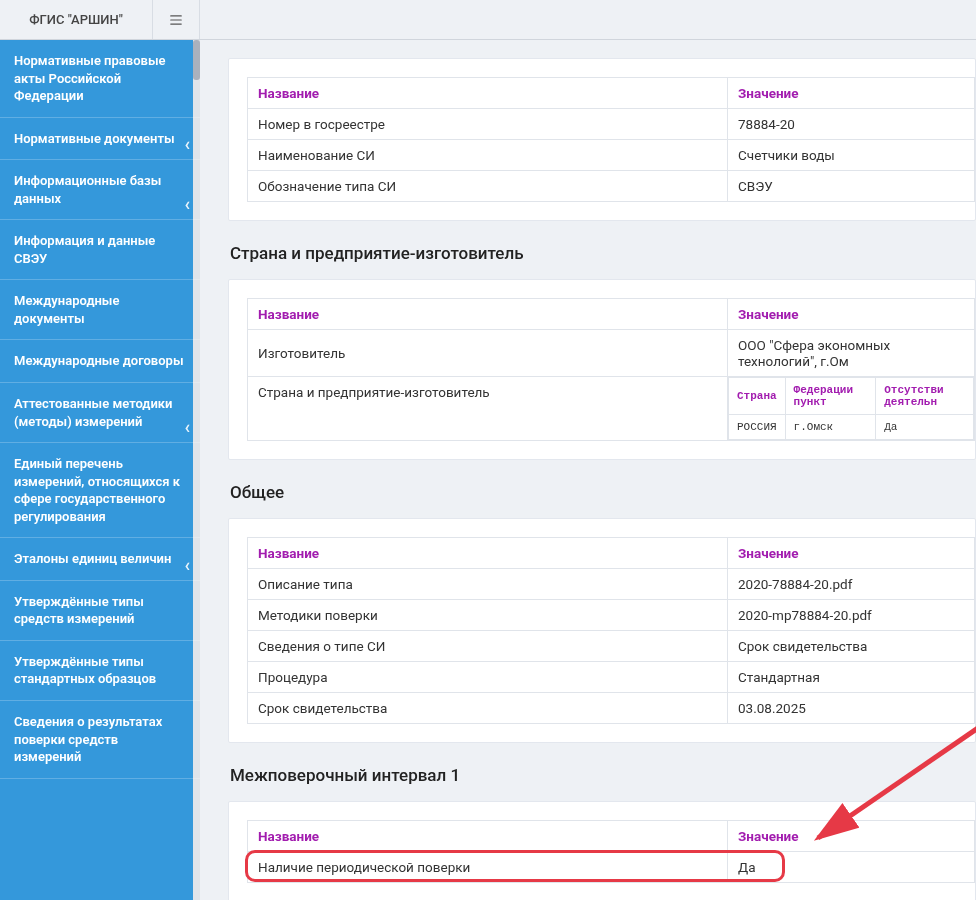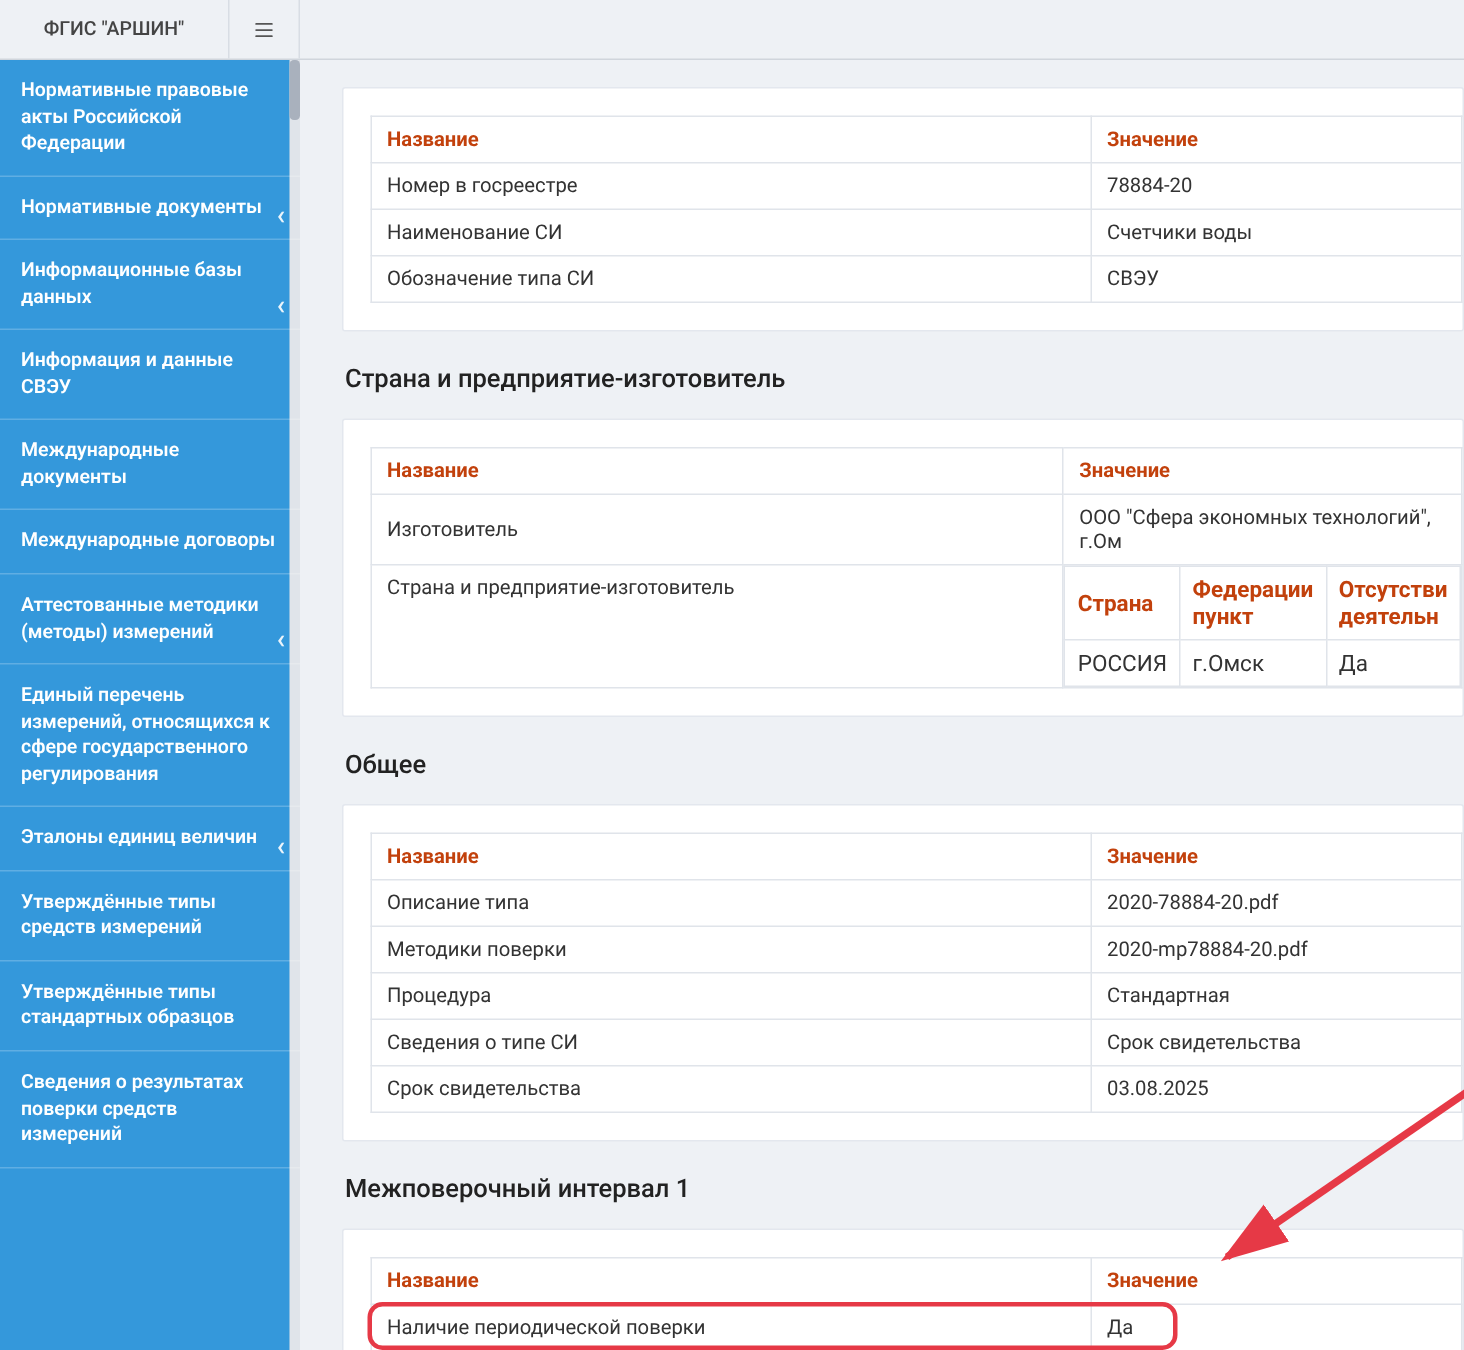--- a/index.html
+++ b/index.html
@@ -100,27 +100,28 @@
     border-collapse: collapse;
     font-size: 13.5px;
   }
   table.data th, table.data td {
     border: 1px solid #e0e4ea;
     padding: 7px 10px;
     text-align: left;
   }
   table.data th {
     font-weight: 700;
-    color: #c2410c;
+    color: #a21caf;
     background: #fff;
   }
   table.inner {
     width: 100%;
     border-collapse: collapse;
-    font-size: 15px;
+    font-size: 11px;
+    font-family: Liberation Mono, monospace;
   }
   table.inner th, table.inner td {
     border: 1px solid #e0e4ea;
     padding: 6px 8px;
     text-align: left;
   }
   .highlight-overlay {
     position: absolute;
     border: 3px solid #e63946;
     border-radius: 10px;
@@ -244,26 +245,26 @@
           <tbody id="tbody3">
               <tr>
                 <td>Описание типа</td>
                 <td>2020-78884-20.pdf</td>
               </tr>
               <tr>
                 <td>Методики поверки</td>
                 <td>2020-mp78884-20.pdf</td>
               </tr>
               <tr>
+                <td>Сведения о типе СИ</td>
+                <td>Срок свидетельства</td>
+              </tr>
+              <tr>
                 <td>Процедура</td>
                 <td>Стандартная</td>
-              </tr>
-              <tr>
-                <td>Сведения о типе СИ</td>
-                <td>Срок свидетельства</td>
               </tr>
               <tr>
                 <td>Срок свидетельства</td>
                 <td>03.08.2025</td>
               </tr>
             </tbody>
         </table>
       </div>
 
       <div class="section-title">Межповерочный интервал 1</div>

